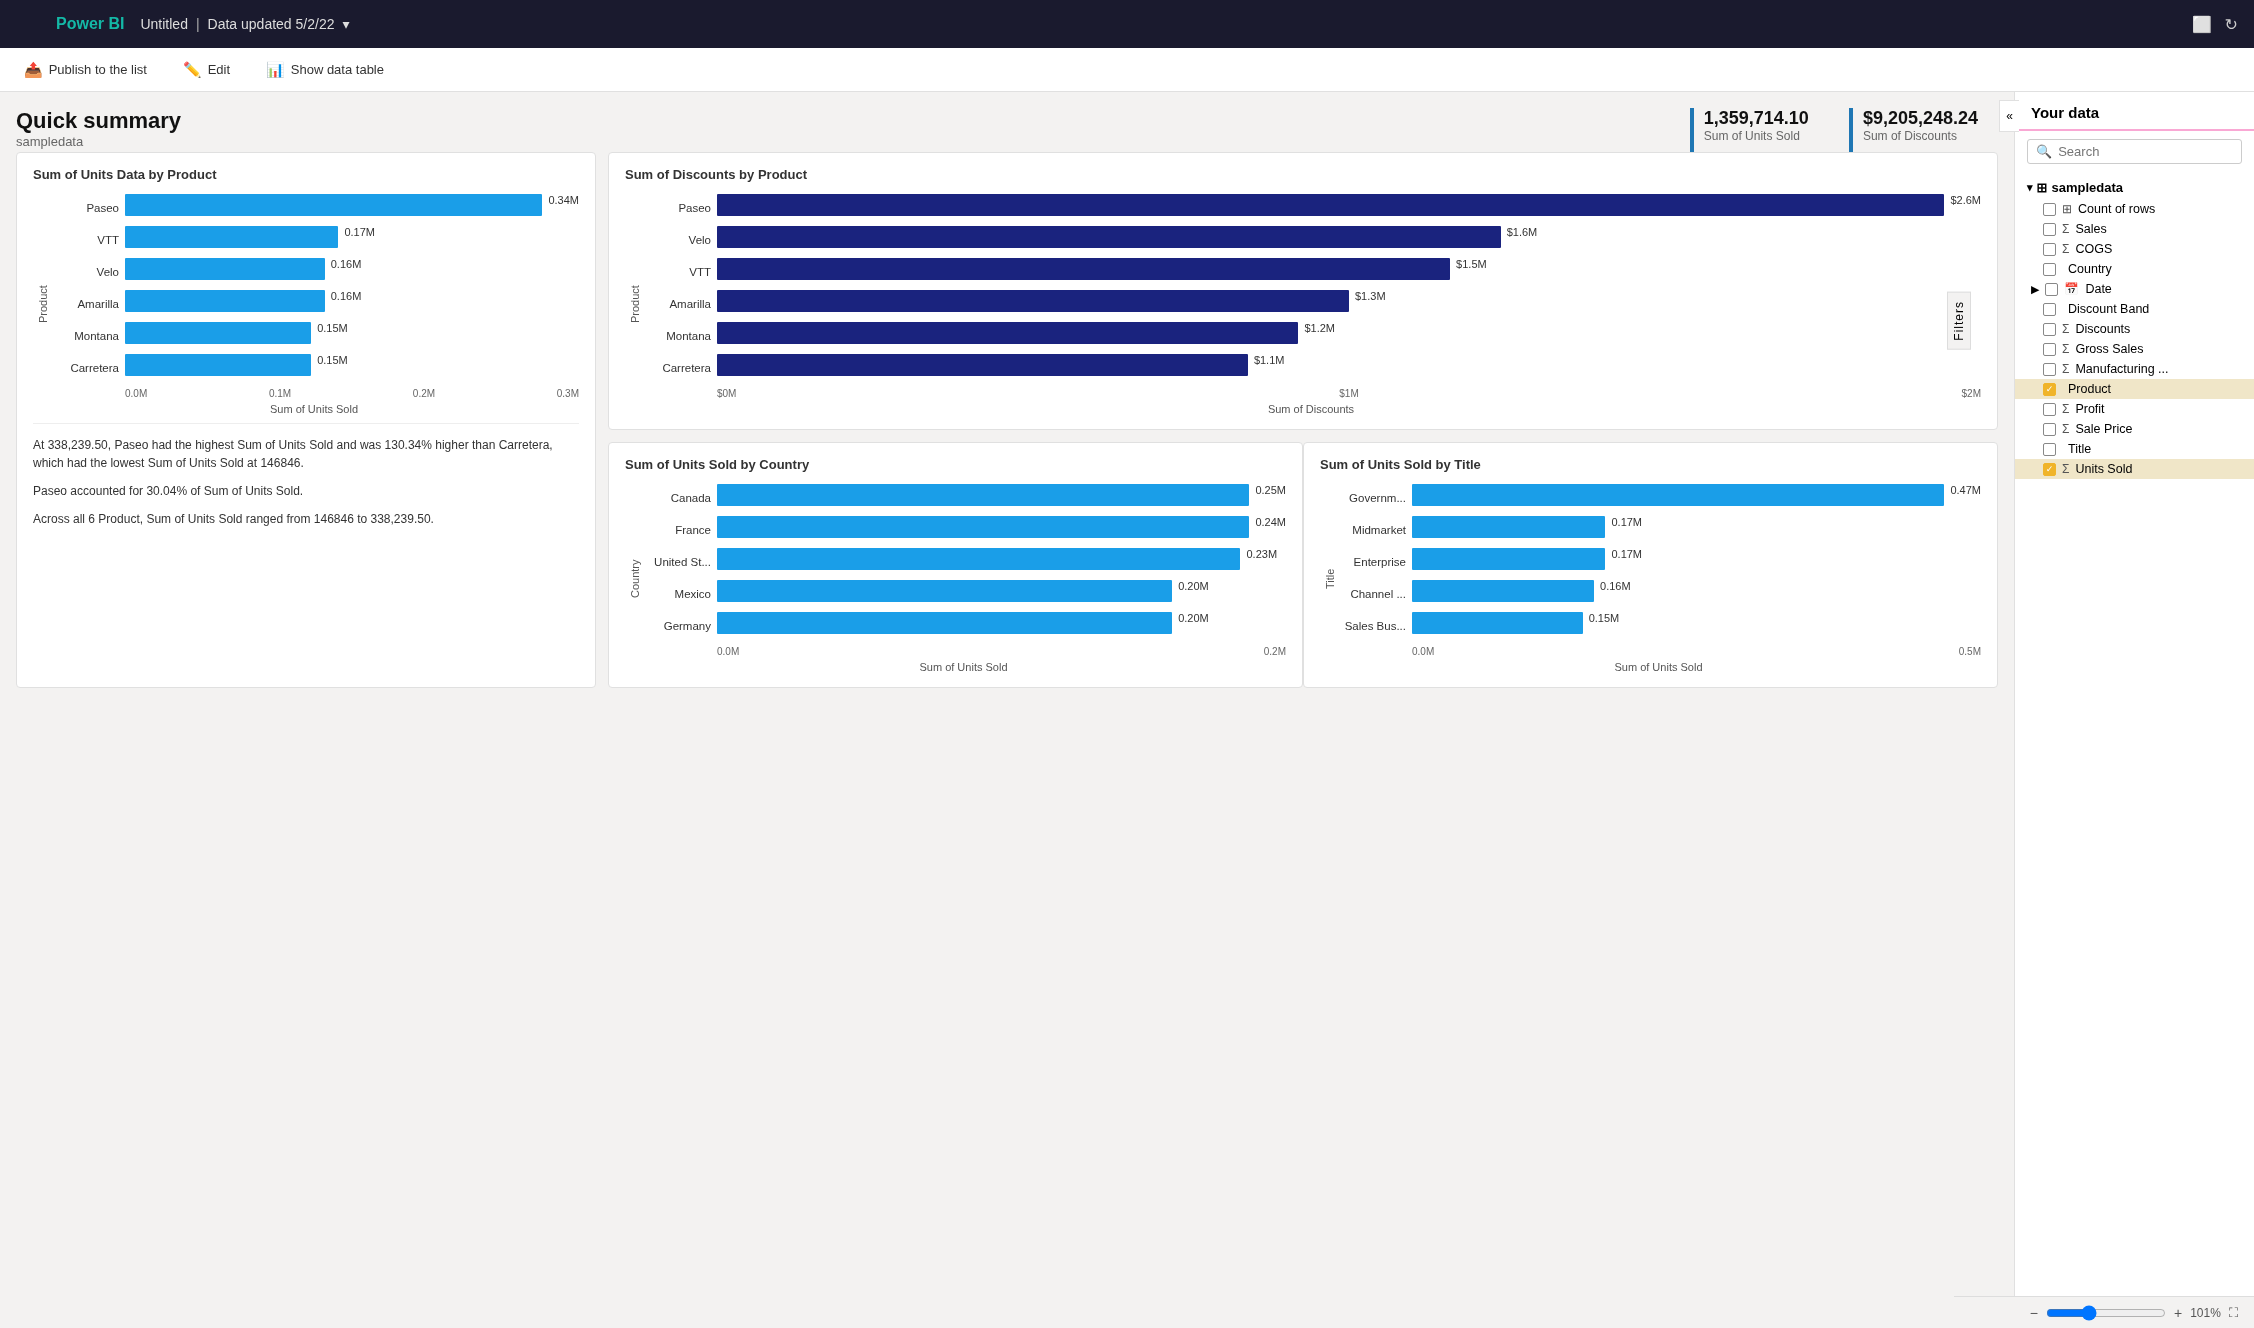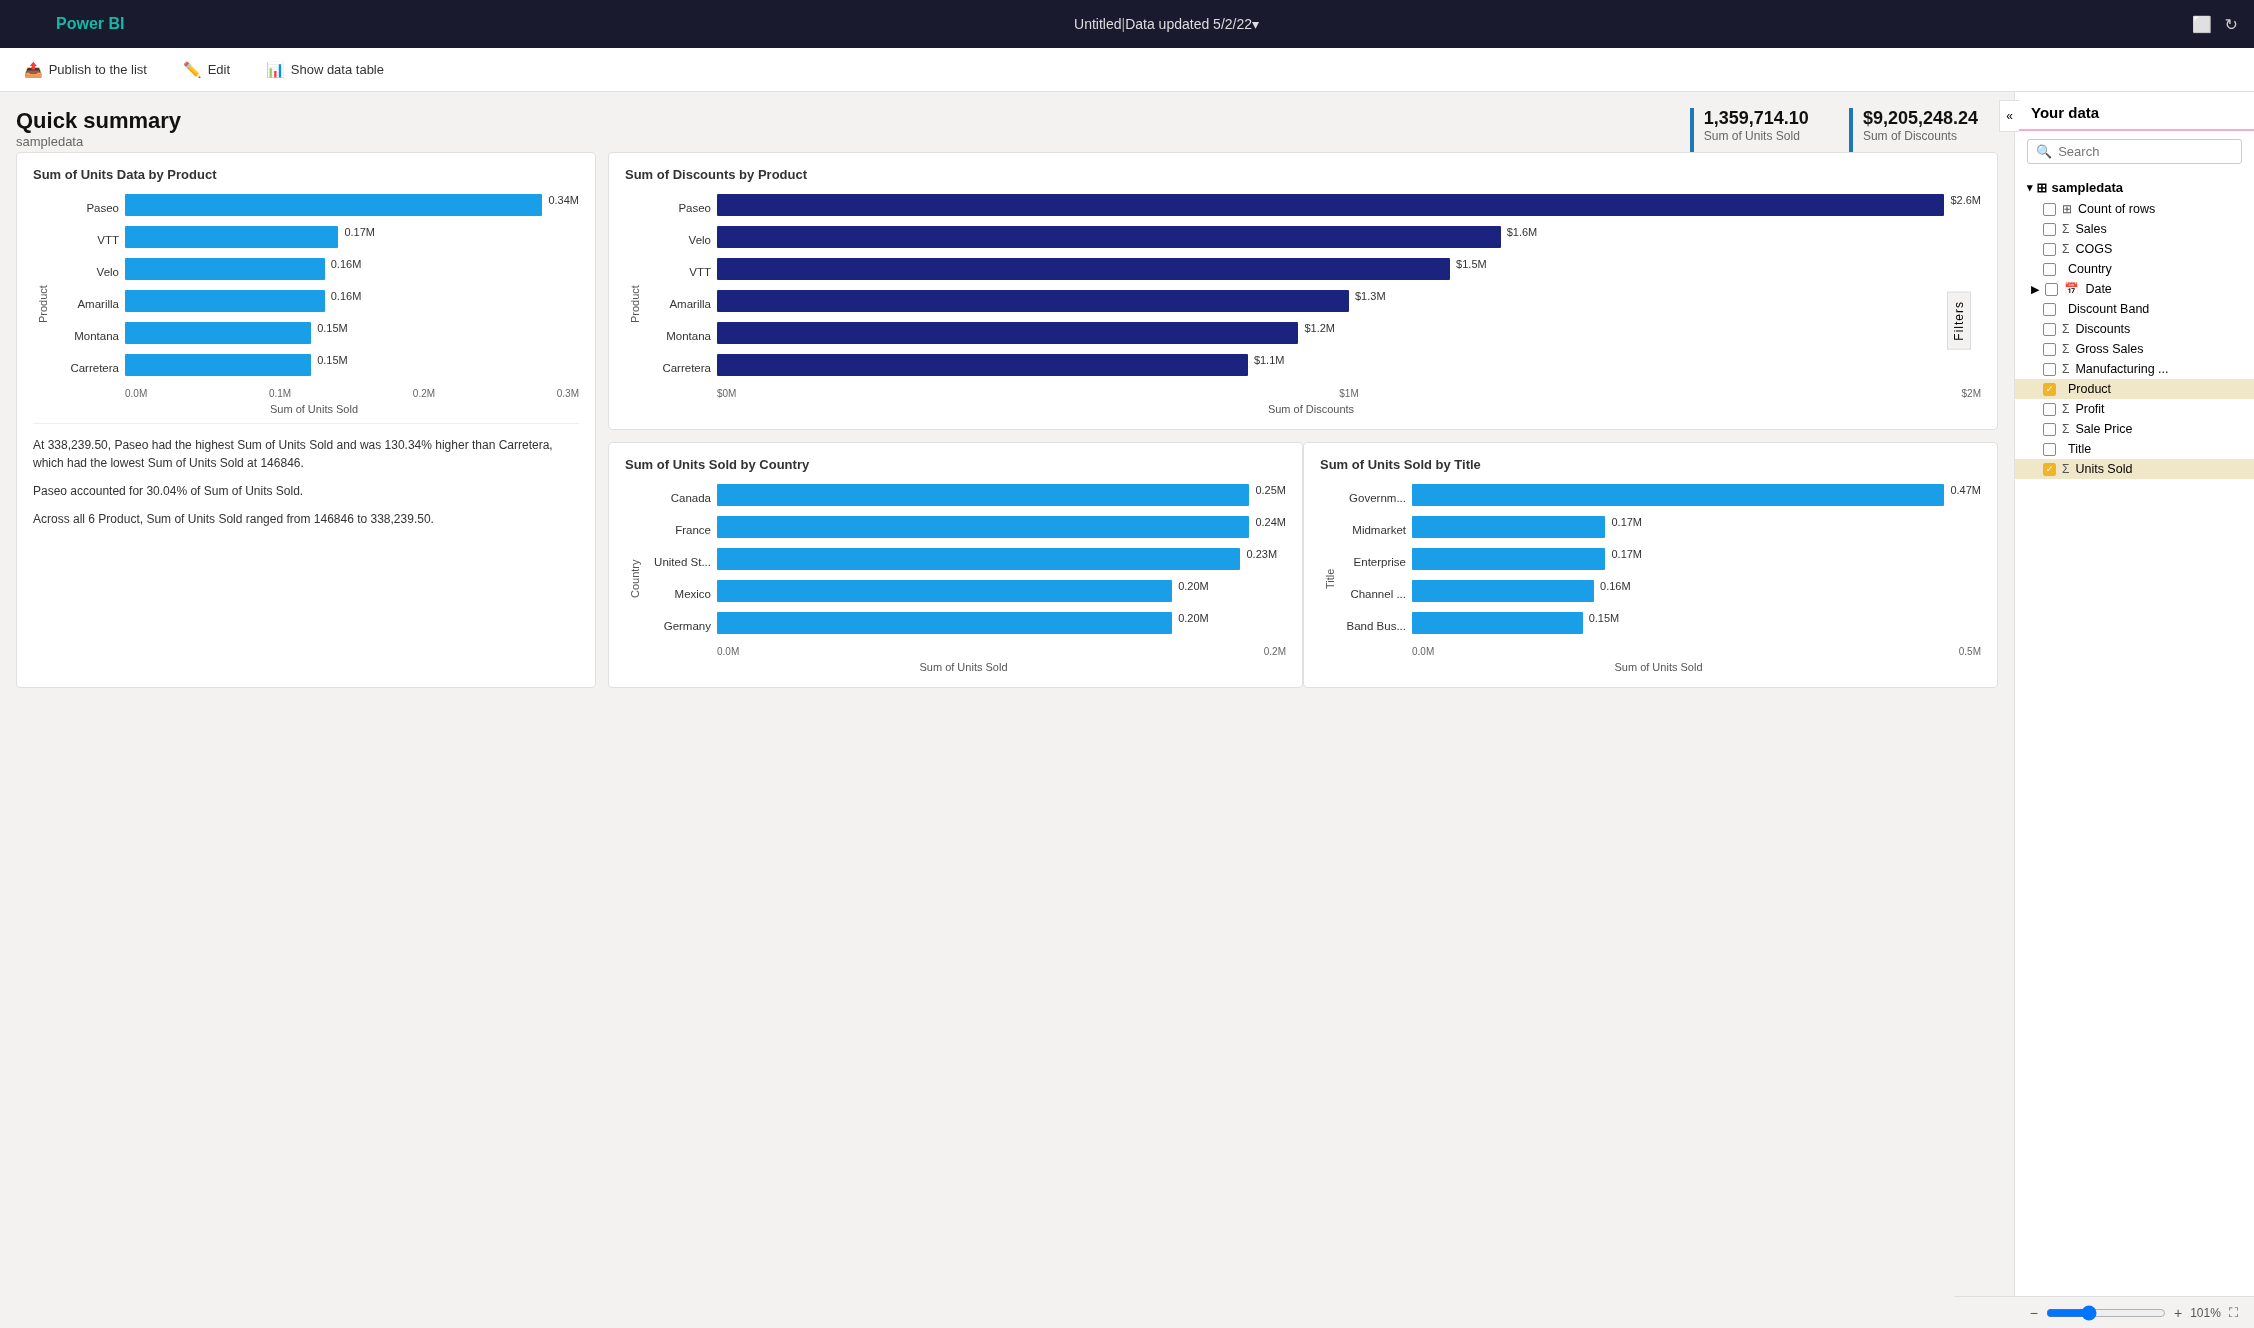--- a/index.html
+++ b/index.html
@@ -8,21 +8,21 @@
     
     .topbar {
       background: #1a1a2e;
       height: 48px;
       display: flex;
       align-items: center;
       padding: 0 16px;
       color: white;
     }
     .topbar-logo { font-weight: 700; font-size: 16px; color: #14b8a6; margin-right: 16px; margin-left: 40px; }
-    .topbar-title { flex: 1; text-align: center; font-size: 14px; color: #ddd; display: flex; align-items: center; justify-content: center; }
+    .topbar-title { flex: 1; text-align: center; font-size: 14px; color: #ddd; display: flex; align-items: center; justify-content: flex-start; gap: 8px; }
     .topbar-icons { display: flex; gap: 12px; }
 
     
     .toolbar {
       background: #fff;
       height: 44px;
       display: flex;
       align-items: center;
       padding: 0 16px;
       gap: 20px;
@@ -548,21 +548,21 @@
                   </div>
                 </div>
                 <div class="bar-row">
                   <div class="bar-label">Channel ...</div>
                   <div class="bar-container">
                     <div class="bar-fill" style="width:32%;background:#1a9ee8;"></div>
                     <span class="bar-value">0.16M</span>
                   </div>
                 </div>
                 <div class="bar-row">
-                  <div class="bar-label">Band Bus...</div>
+                  <div class="bar-label">Sales Bus...</div>
                   <div class="bar-container">
                     <div class="bar-fill" style="width:30%;background:#1a9ee8;"></div>
                     <span class="bar-value">0.15M</span>
                   </div>
                 </div>
               </div>
               <div class="x-axis-ticks">
                 <span>0.0M</span>
                 <span>0.5M</span>
               </div>

